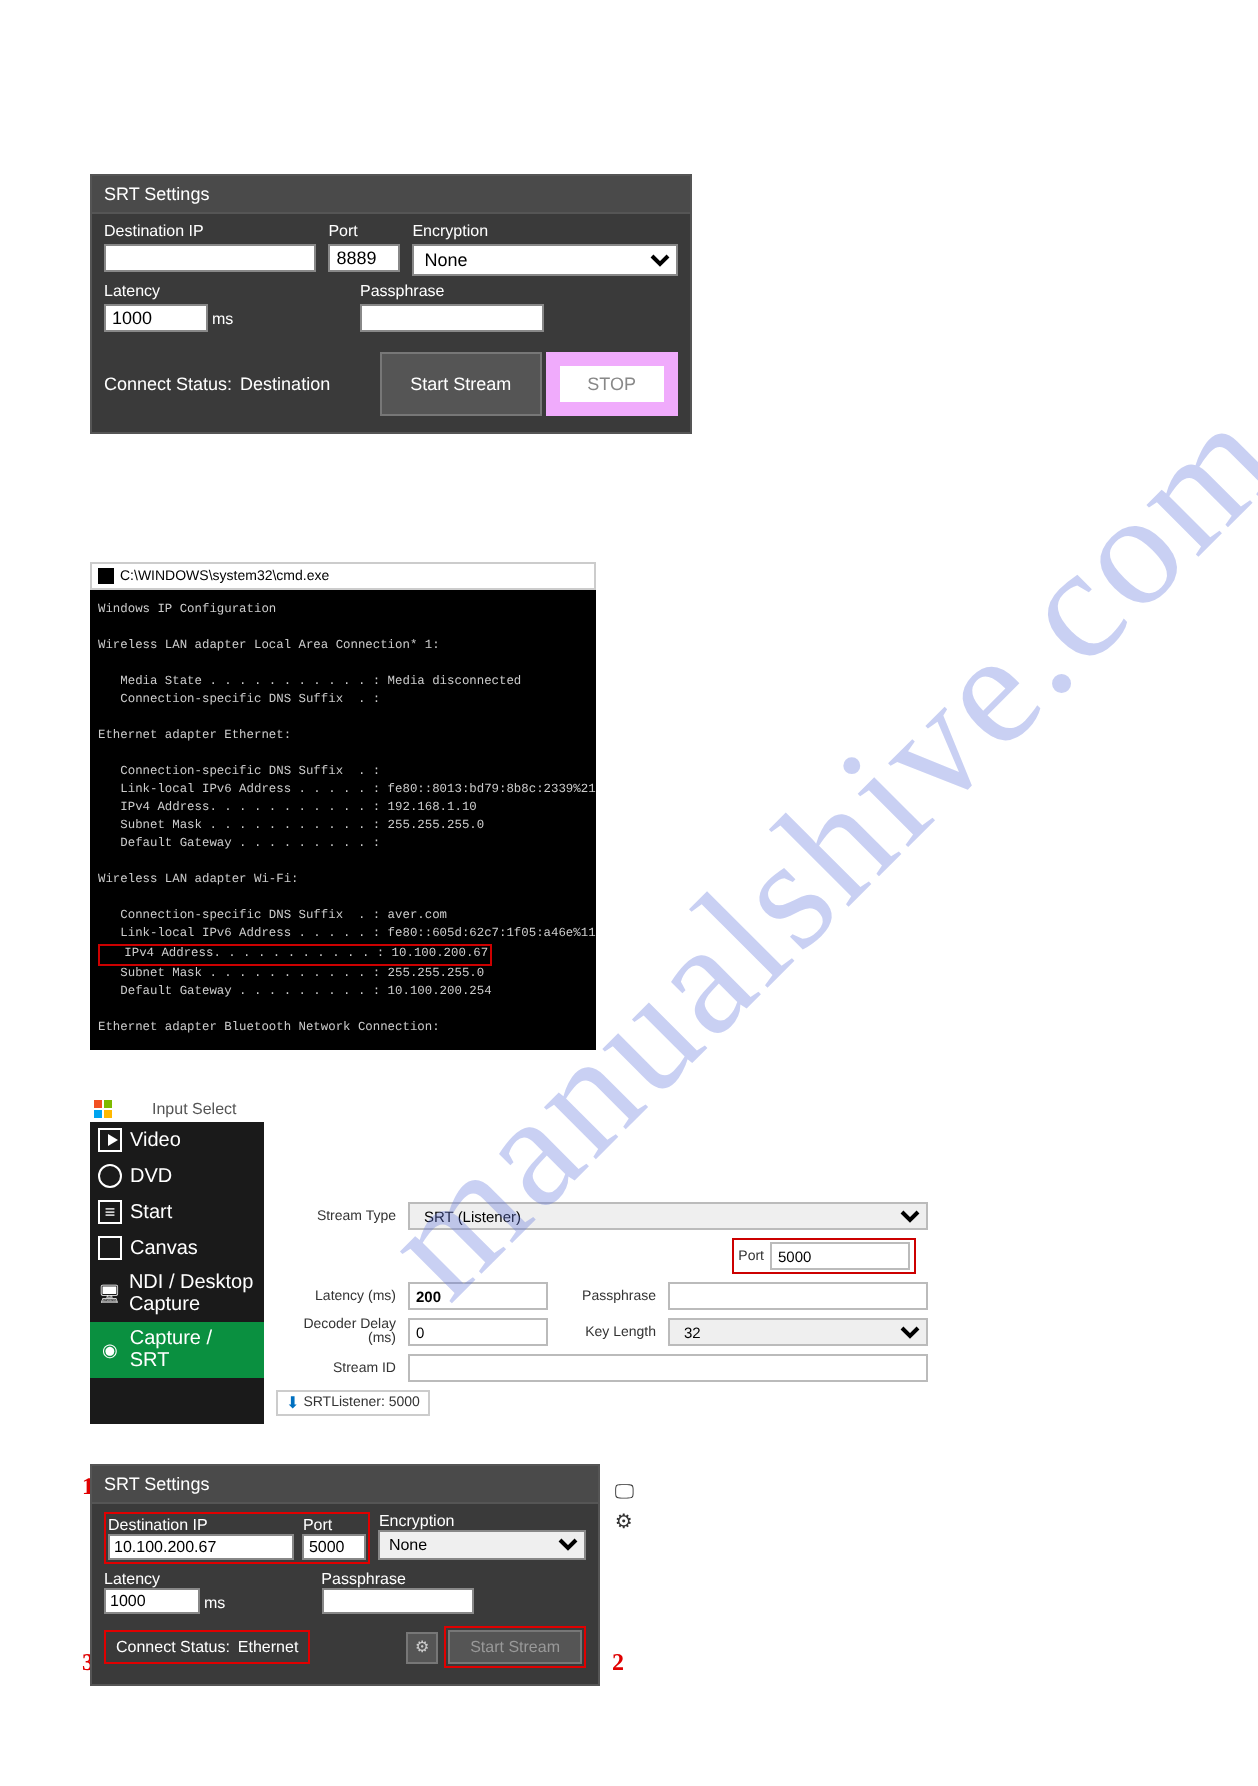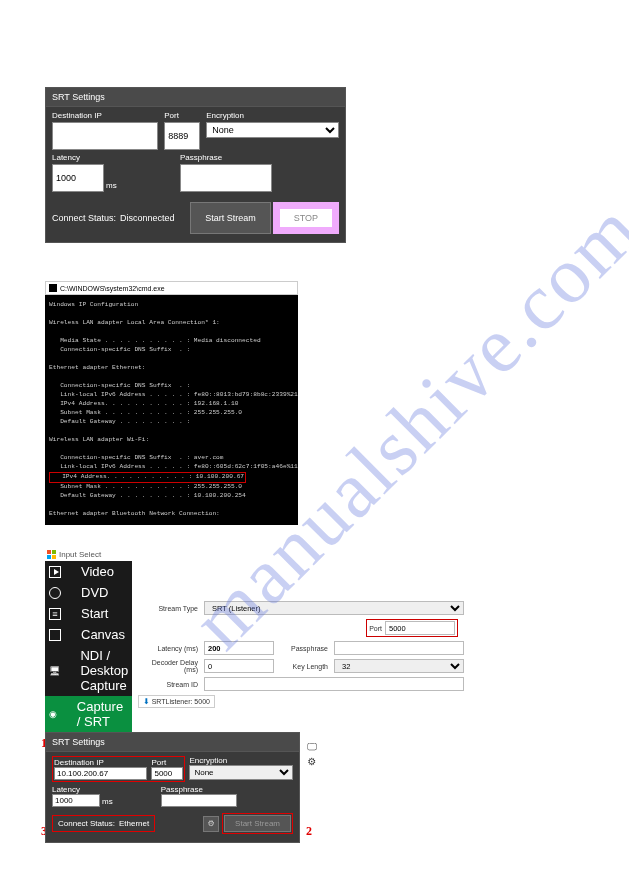--- a/index.html
+++ b/index.html
@@ -31,21 +31,21 @@
       color: #fff;
     }
     .panel1-header {
       background: #4a4a4a;
       padding: 4px 6px;
       font-size: 9px;
       border-bottom: 1px solid #555;
     }
     .panel1-body { padding: 4px 6px 8px; }
     .panel1 label { font-size: 8px; display: block; margin-bottom: 2px; }
-    .panel1 input[type="text"] { background: #fff; border: 1px solid #888; font-size: 9px; padding: 13px 3px; height: 14px; color: #000; }
+    .panel1 input[type="text"] { background: #fff; border: 1px solid #888; font-size: 9px; padding: 1px 3px; height: 14px; color: #000; }
     .panel1 select { background: #fff; border: 1px solid #888; font-size: 9px; padding: 1px; height: 16px; width: 100%; }
     .panel1 .row { display: flex; gap: 6px; margin-bottom: 3px; }
     .panel1 .col { display: flex; flex-direction: column; }
     .ms-label { color: #fff; font-size: 8px; margin-left: 2px; align-self: flex-end; padding-bottom: 2px; }
     .btn { background: #555; border: 1px solid #777; color: #fff; font-size: 9px; padding: 4px 14px; }
     .btn.stop { background: #ffffff; color: #888; border: 7px solid #f0abfc; }
     .status-row { display: flex; justify-content: space-between; align-items: center; margin-top: 10px; }
     
     
     .panel2 {
@@ -87,21 +87,21 @@
       position: absolute;
       left: 45px;
       top: 548px;
       width: 425px;
       background: #fff;
       font-size: 8px;
     }
     .panel3-title {
       display: flex;
       align-items: center;
-      gap: 3px;
+      gap: 20px;
       font-size: 8px;
       padding: 2px;
       color: #555;
     }
     .win-icon {
       display: grid;
       grid-template-columns: 4px 4px;
       grid-template-rows: 4px 4px;
       gap: 1px;
     }
@@ -111,23 +111,23 @@
     .win-icon span:nth-child(4) { background: #ffb900; }
     .panel3-main { display: flex; }
     .panel3-sidebar {
       width: 87px;
       background: #1a1a1a;
       color: #fff;
     }
     .sidebar-row {
       display: flex;
       align-items: center;
-      gap: 20px;
+      gap: 4px;
       padding: 3px 4px;
-      font-size: 13px;
+      font-size: 10px;
     }
     .sidebar-row.active { background: #0a9040; }
     .sb-icon {
       width: 12px; height: 12px;
       border: 1px solid #fff;
       display: flex;
       align-items: center;
       justify-content: center;
       font-size: 7px;
     }
@@ -221,21 +221,21 @@
         </div>
       </div>
       <div class="col" style="flex:1;margin-left:52px">
         <label>Passphrase</label>
         <input type="text" style="width: 92px;" value="">
       </div>
     </div>
     <div class="status-row">
       <div style="display:flex;gap:4px">
         <span>Connect Status:</span>
-        <span>Disconnected</span>
+        <span>Destination</span>
       </div>
       <div style="display:flex;gap:2px">
         <button class="btn">Start Stream</button>
         <button class="btn stop">STOP</button>
       </div>
     </div>
   </div>
 </div>
 
 <div class="panel2">

